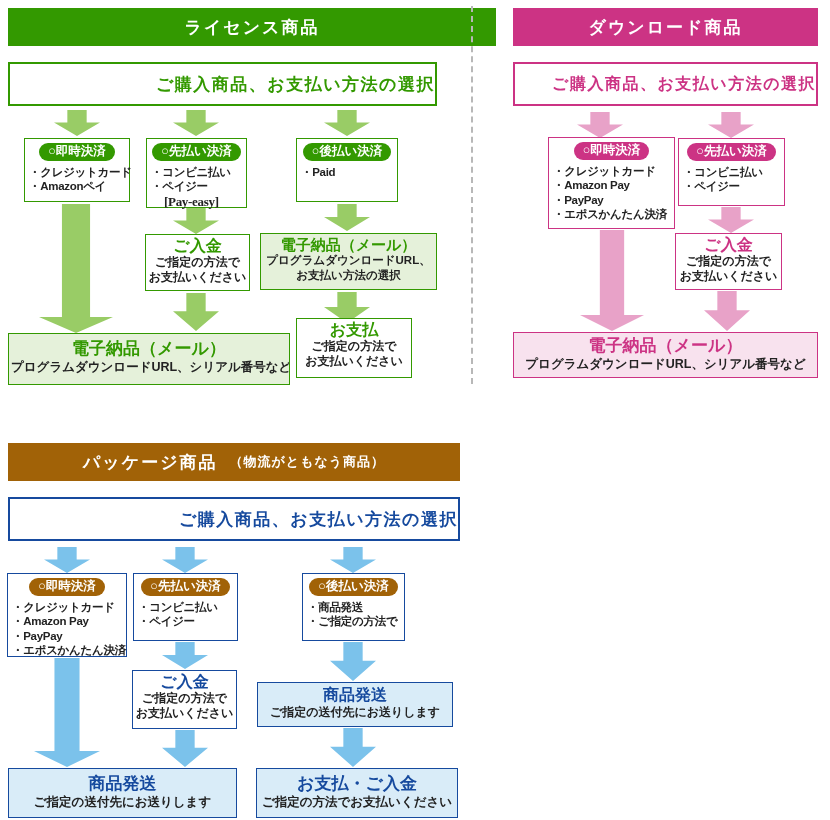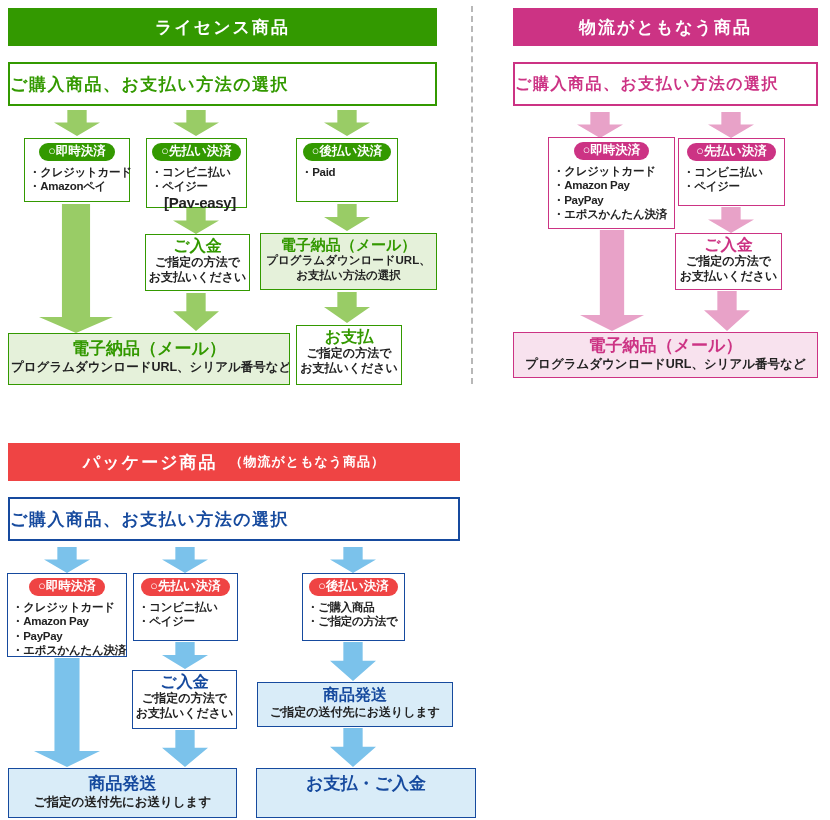--- a/index.html
+++ b/index.html
@@ -5,21 +5,21 @@
   html,body{margin:0;padding:0;background:#fff;}
   .canvas{
     position:relative;width:830px;height:820px;background:#fff;overflow:hidden;
     font-family:"Liberation Sans","DejaVu Sans",sans-serif;font-weight:bold;color:#222;
   }
   
   .hdr{position:absolute;display:flex;align-items:center;justify-content:center;
        color:#fff;font-size:17px;letter-spacing:2px;box-sizing:border-box;white-space:nowrap;}
   .hdr .sub{font-size:13px;letter-spacing:1px;margin-left:12px;}
   
-  .sel{position:absolute;display:flex;align-items:center;justify-content:flex-start;background:#fff;
+  .sel{position:absolute;display:flex;align-items:center;justify-content:flex-end;background:#fff;
        border:2px solid;font-size:17px;letter-spacing:1.5px;box-sizing:border-box;white-space:nowrap;}
   
   .pbox{position:absolute;background:#fff;border:1.5px solid;box-sizing:border-box;padding:3px 4px 3px;}
   .badge{display:block;width:fit-content;margin:1px auto 4px;padding:1px 9px 2px;border-radius:12px;
          color:#fff;font-size:12.5px;line-height:15px;white-space:nowrap;}
   .items{font-size:11.5px;line-height:1.25;color:#222;white-space:nowrap;letter-spacing:-0.3px;}
   .items .line{display:block;}
   .items .indent{padding-left:13px;}
   
   .step{position:absolute;box-sizing:border-box;border:1.5px solid;background:#fff;text-align:center;
@@ -35,31 +35,31 @@
   .big .s{display:block;font-size:12.5px;line-height:1.3;color:#222;white-space:nowrap;}
   
   .ar{position:absolute;}
   .ar.sm{clip-path:polygon(29% 0,71% 0,71% 48%,100% 48%,50% 100%,0 48%,29% 48%);}
   .ar.lg{clip-path:polygon(31% 0,69% 0,69% calc(100% - 16px),100% calc(100% - 16px),50% 100%,0 calc(100% - 16px),31% calc(100% - 16px));}
   
   .bg-g{background:#339900;} .bd-g{border-color:#339900;} .tx-g{color:#339900;}
   .fill-g{background:#e5f1da;} .ar-g{background:#99cc66;}
   .bg-p{background:#cc3384;} .bd-p{border-color:#cc3384;} .tx-p{color:#cc3384;}
   .fill-p{background:#f8e2ee;} .ar-p{background:#e8a2c8;}
-  .bg-b{background:#ef4444;} .bd-b{border-color:#164a9e;} .tx-b{color:#164a9e;}
+  .bg-b{background:#a16207;} .bd-b{border-color:#164a9e;} .tx-b{color:#164a9e;}
   .fill-b{background:#d9ecf8;} .ar-b{background:#7bc2eb;}
   
   .divider{position:absolute;border-left:2px dashed #b8b8b8;width:0;}
 </style>
 </head>
 <body>
 
 <div class="canvas">
 
-  <div class="hdr bg-g" style="left:8px;top:8px;width:429px;height:38px;font-family:Liberation Serif, serif;">
+  <div class="hdr bg-g" style="left:8px;top:8px;width:488px;height:38px;font-family:Liberation Serif, serif;">
     <span>ライセンス商品</span>
   </div>
 
   <div class="sel bd-g tx-g" style="left:8px;top:62px;width:429px;height:44px;">
     <span>ご購入商品、お支払い方法の選択</span>
   </div>
 
   <div class="ar sm ar-g" style="left:54px;top:110px;width:46px;height:26px;"></div>
   <div class="ar sm ar-g" style="left:173px;top:110px;width:46px;height:26px;"></div>
   <div class="ar sm ar-g" style="left:324px;top:110px;width:46px;height:26px;"></div>
@@ -70,21 +70,21 @@
       <span class="line">・クレジットカード</span>
       <span class="line">・Amazonペイ</span>
     </span>
   </div>
 
   <div class="pbox bd-g" style="left:146px;top:138px;width:101px;height:70px;">
     <span class="badge bg-g">○先払い決済</span>
     <span class="items">
       <span class="line">・コンビニ払い</span>
       <span class="line">・ペイジー</span>
-      <span class="line indent" style="font-size:15px;">[Pay-easy]</span>
+      <span class="line indent" style="font-size:13px;font-family:Liberation Serif, serif;">[Pay-easy]</span>
     </span>
   </div>
 
   <div class="pbox bd-g" style="left:296px;top:138px;width:102px;height:64px;">
     <span class="badge bg-g">○後払い決済</span>
     <span class="items">
       <span class="line">・Paid</span>
     </span>
   </div>
 
@@ -100,35 +100,35 @@
 
   <div class="step bd-g fill-g" style="left:260px;top:233px;width:177px;height:57px;">
     <span class="t t-sm tx-g">電子納品（メール）</span>
     <span class="s s-sm">プログラムダウンロードURL、</span>
     <span class="s s-sm">お支払い方法の選択</span>
   </div>
 
   <div class="ar sm ar-g" style="left:173px;top:293px;width:46px;height:38px;"></div>
   <div class="ar sm ar-g" style="left:324px;top:292px;width:46px;height:31px;"></div>
 
-  <div class="step bd-g" style="left:296px;top:325px;width:106px;height:60px;">
+  <div class="step bd-g" style="left:296px;top:318px;width:116px;height:60px;">
     <span class="t tx-g">お支払</span>
     <span class="s">ご指定の方法で</span>
     <span class="s">お支払いください</span>
   </div>
 
   <div class="big bd-g fill-g" style="left:8px;top:333px;width:282px;height:52px;">
     <span class="t tx-g">電子納品（メール）</span>
     <span class="s">プログラムダウンロードURL、シリアル番号など</span>
   </div>
 
   <div class="divider" style="left:471px;top:6px;height:378px;"></div>
 
   <div class="hdr bg-p" style="left:513px;top:8px;width:305px;height:38px;">
-    <span>物流がともなう商品</span>
+    <span>ダウンロード商品</span>
   </div>
 
   <div class="sel bd-p tx-p" style="left:513px;top:62px;width:305px;height:44px;font-size:16px;">
     <span>ご購入商品、お支払い方法の選択</span>
   </div>
 
   <div class="ar sm ar-p" style="left:577px;top:112px;width:46px;height:26px;"></div>
   <div class="ar sm ar-p" style="left:708px;top:112px;width:46px;height:26px;"></div>
 
   <div class="pbox bd-p" style="left:548px;top:137px;width:127px;height:92px;">
@@ -192,21 +192,21 @@
     <span class="badge bg-b">○先払い決済</span>
     <span class="items">
       <span class="line">・コンビニ払い</span>
       <span class="line">・ペイジー</span>
     </span>
   </div>
 
   <div class="pbox bd-b" style="left:302px;top:573px;width:103px;height:68px;">
     <span class="badge bg-b">○後払い決済</span>
     <span class="items">
-      <span class="line">・ご購入商品</span>
+      <span class="line">・商品発送</span>
       <span class="line">・ご指定の方法で</span>
     </span>
   </div>
 
   <div class="ar sm ar-b" style="left:162px;top:642px;width:46px;height:27px;"></div>
   <div class="ar sm ar-b" style="left:330px;top:642px;width:46px;height:39px;"></div>
 
   <div class="step bd-b" style="left:132px;top:670px;width:105px;height:59px;">
     <span class="t tx-b">ご入金</span>
     <span class="s">ご指定の方法で</span>
@@ -220,17 +220,18 @@
 
   <div class="ar lg ar-b" style="left:34px;top:658px;width:66px;height:109px;"></div>
   <div class="ar sm ar-b" style="left:162px;top:730px;width:46px;height:37px;"></div>
   <div class="ar sm ar-b" style="left:330px;top:728px;width:46px;height:39px;"></div>
 
   <div class="big bd-b fill-b" style="left:8px;top:768px;width:229px;height:50px;">
     <span class="t tx-b">商品発送</span>
     <span class="s">ご指定の送付先にお送りします</span>
   </div>
 
-  <div class="big bd-b fill-b" style="left:256px;top:768px;width:220px;height:50px;">
+  <div class="big bd-b fill-b" style="left:256px;top:768px;width:202px;height:50px;">
     <span class="t tx-b">お支払・ご入金</span>
+    <span class="s">ご指定の方法でお支払いください</span>
   </div>
 
 </div>
 
 </body></html>

